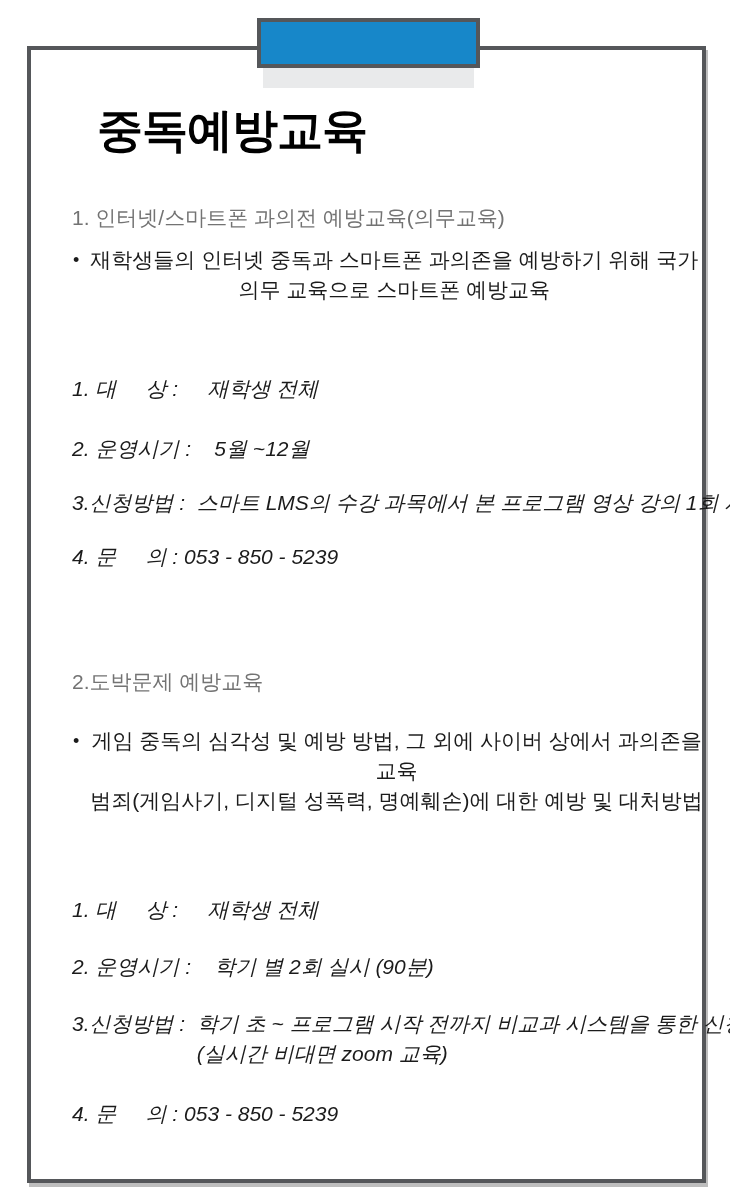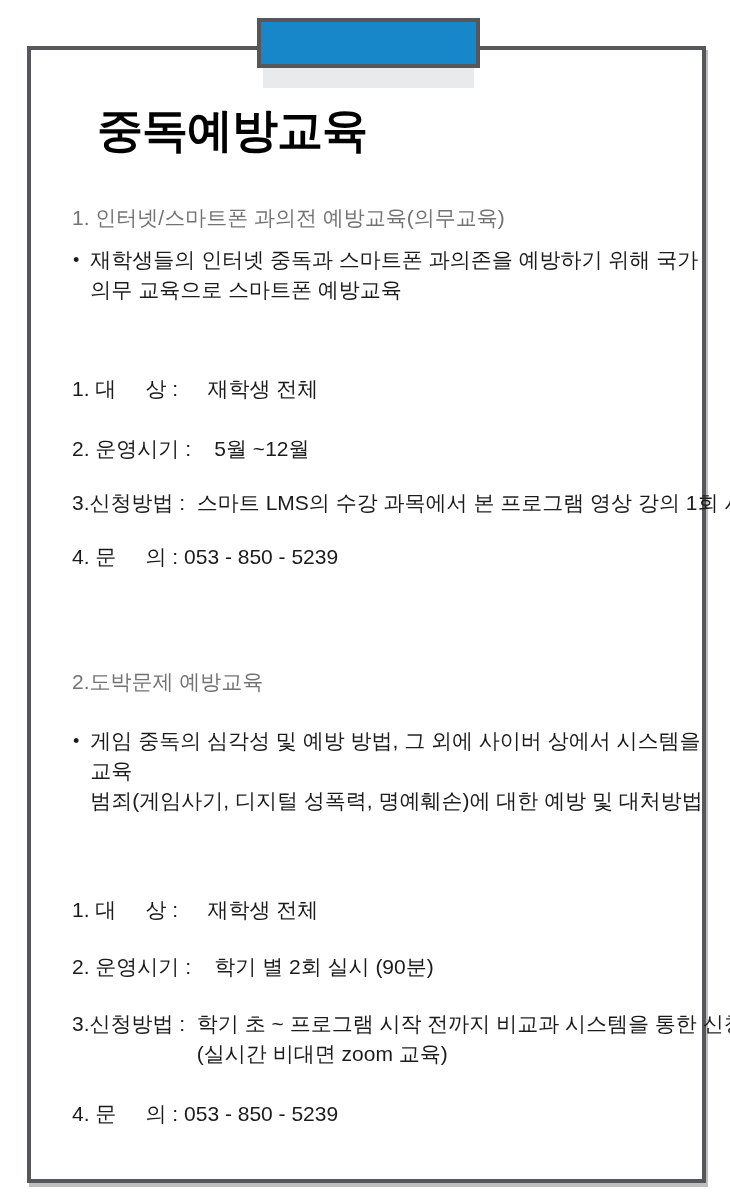--- a/index.html
+++ b/index.html
@@ -29,24 +29,24 @@
   }
   #s1h{top:204px}
   #s2h{top:668px}
   .bullet{
     position:absolute;left:73px;z-index:4;display:flex;
     font-size:21px;line-height:30px;
   }
   #s1b{top:245px}
   #s2b{top:726px}
   .bullet .dot{margin-right:11px;font-size:18px;line-height:30px;}
-  .blines span{display:block;white-space:pre;}
+  .blines span{display:block;white-space:pre;text-align:center;}
   .item{
     position:absolute;left:72px;z-index:4;display:flex;
-    font-size:21px;line-height:30px;
+    font-size:21px;line-height:30px;font-style:italic;
   }
   .item .lab{white-space:pre;}
   .item .val span{display:block;white-space:pre;}
   .item .val span:empty{display:none;}
   #i11{top:374px} #i12{top:434px} #i13{top:488px} #i14{top:542px}
   #i21{top:895px} #i22{top:952px} #i23{top:1009px} #i24{top:1099px}
 </style>
 </head>
 <body>
 
@@ -89,21 +89,21 @@
   <span class="val">
     <span>053 - 850 - 5239</span>
   </span>
 </div>
 
 <div class="h2" id="s2h">2.도박문제 예방교육</div>
 
 <div class="bullet" id="s2b">
   <span class="dot">•</span>
   <span class="blines">
-    <span>게임 중독의 심각성 및 예방 방법, 그 외에 사이버 상에서 시스템을</span>
+    <span>게임 중독의 심각성 및 예방 방법, 그 외에 사이버 상에서 과의존을</span>
     <span>교육</span>
     <span>범죄(게임사기, 디지털 성폭력, 명예훼손)에 대한 예방 및 대처방법</span>
   </span>
 </div>
 
 <div class="item" id="i21">
   <span class="lab">1. 대     상 :     </span>
   <span class="val">
     <span>재학생 전체</span>
   </span>

